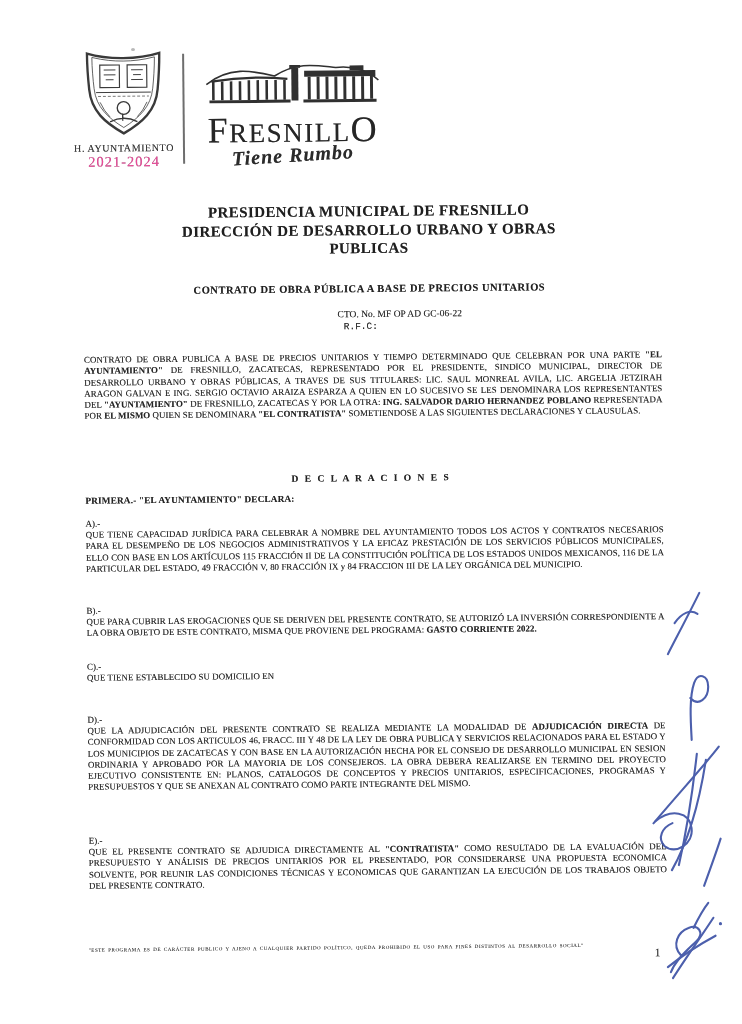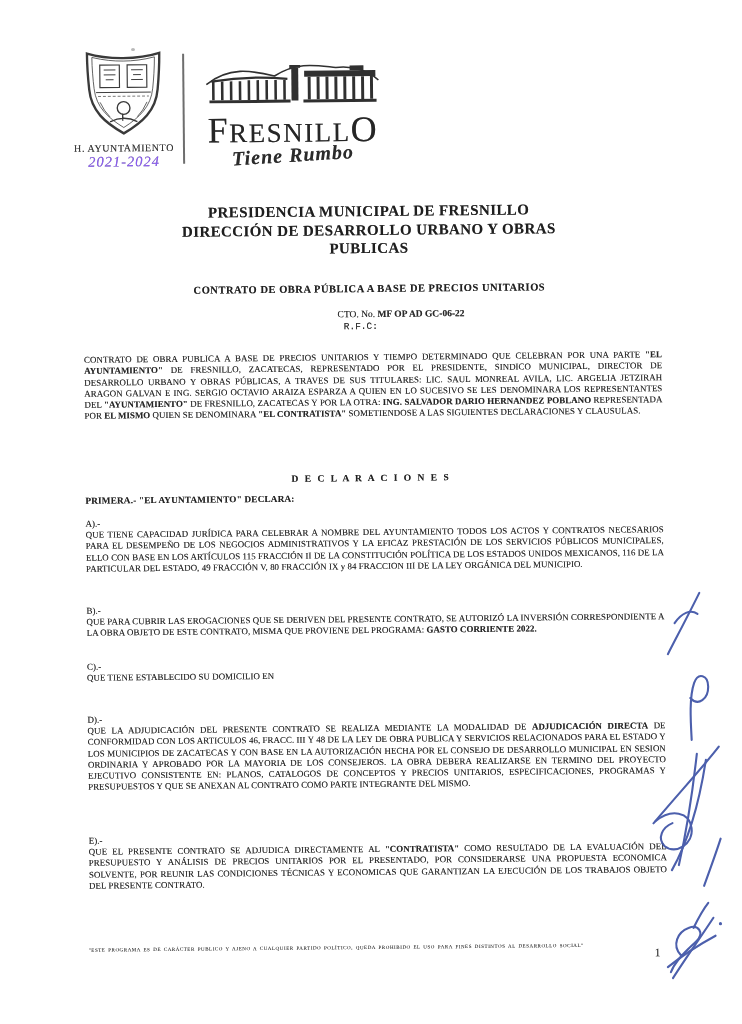--- a/index.html
+++ b/index.html
@@ -8,35 +8,35 @@
     background:#ffffff; overflow:hidden;
     font-family:"Liberation Serif", serif; color:#242424;
   }
   .doc { position:absolute; inset:0; transform:rotate(-0.55deg); transform-origin:50% 45%; }
   .scan-text { text-shadow:0 0 0.35px rgba(50,50,50,0.55); }
 
   
   .header { position:absolute; top:44px; left:76px; display:flex; align-items:flex-start; }
   .shield-block { width:102px; text-align:center; }
   .shield-caption1 { font-size:10px; letter-spacing:0.6px; margin-top:2px; color:#333; }
-  .shield-caption2 { font-size:14.5px; letter-spacing:1px; color:#8b5cf6;font-style:italic; }
+  .shield-caption2 { font-size:14.5px; letter-spacing:1px; color:#ec4899; }
   .header-divider { width:2px; height:110px; background:#4a4a4a; margin:8px 10px 0 8px; opacity:0.8; }
   .logo-block { width:196px; text-align:center; padding-top:14px; }
   .logo-title { font-size:27px; letter-spacing:1.5px; color:#262626; line-height:26px; white-space:nowrap; }
   .logo-title .cap { font-size:36px; }
   .logo-tagline { font-style:italic; font-size:20px; letter-spacing:1px; color:#2b2b2b;
                   transform:rotate(-3deg); margin-top:-2px; font-weight:bold; }
 
   
   .title-block { position:absolute; top:202px; left:91px; width:560px; text-align:center;
                  font-weight:bold; font-size:15px; line-height:18.5px; letter-spacing:0.4px; color:#1f1f1f; }
   .subtitle { position:absolute; top:283px; left:91px; width:560px; text-align:center;
               font-weight:bold; font-size:10.5px; letter-spacing:0.5px; color:#222; }
   .cto-block { position:absolute; top:308px; left:339px; font-size:9.5px; line-height:12.5px; color:#2a2a2a; }
-  .cto-value { font-weight:bold;text-align:right; }
+  .cto-value { font-weight:normal;text-align:right; }
   .rfc { margin-left:6px;font-family:Liberation Mono, monospace; }
 
   
   .para { position:absolute; left:85px; width:578px; font-size:8.9px; line-height:11.25px;
           text-align:justify; color:#262626; letter-spacing:0.05px; }
   .para b, .b { font-weight:bold; }
   .item-label { position:absolute; left:85px; font-size:9px; color:#262626; }
   .decl-heading { position:absolute; top:473px; left:91px; width:560px; text-align:center;
                   font-weight:bold; font-size:9.5px; letter-spacing:2px; color:#222; }
   .primera { position:absolute; top:493px; left:85px; font-weight:bold; font-size:9.2px; letter-spacing:0.2px; }

